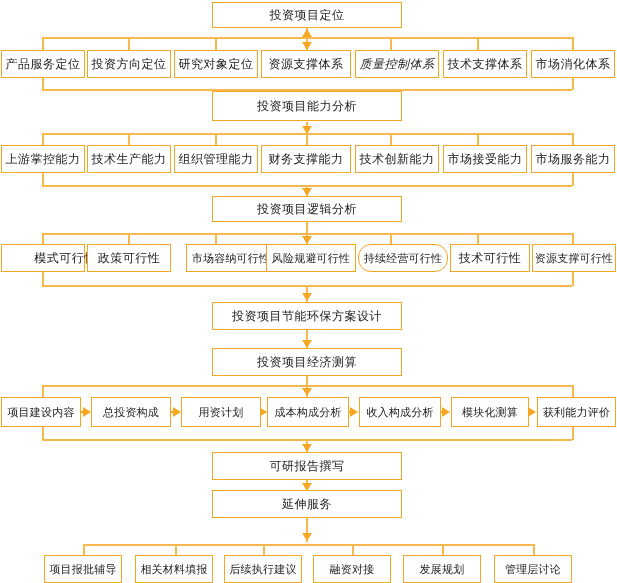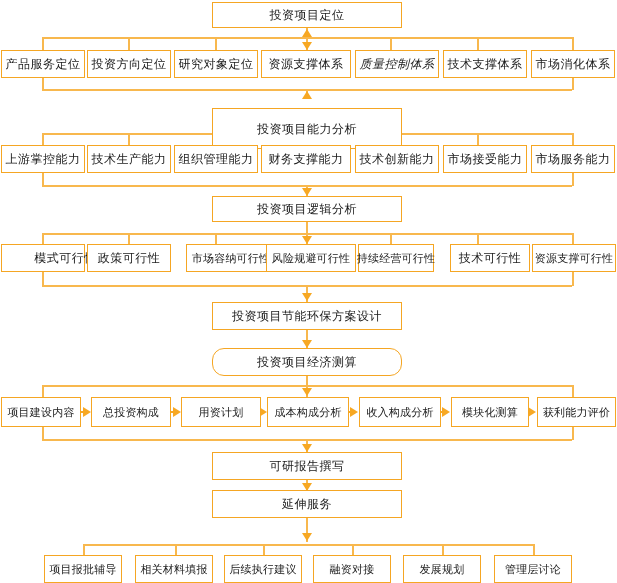--- a/index.html
+++ b/index.html
@@ -114,21 +114,21 @@
   <div class="node" style="left:355px; top:50px; width:84px;  height:28px;font-style:italic;">质量控制体系</div>
   <div class="node" style="left:443px; top:50px; width:84px;  height:28px;">技术支撑体系</div>
   <div class="node" style="left:531px; top:50px; width:84px;  height:28px;">市场消化体系</div>
 
   <div class="vline" style="left:42px;  top:78px; height:12px;"></div>
   <div class="vline" style="left:572px; top:78px; height:12px;"></div>
   <div class="hline" style="left:42px;  top:89px; width:530px;"></div>
   <div class="vline" style="left:306px; top:89px; height:10px;"></div>
   <div class="arrow-up" style="left:302px; top:91px;"></div>
 
-  <div class="node wide" style="left:212px; top:108px; width:190px; height:41px;">投资项目能力分析</div>
+  <div class="node wide" style="left:212px; top:91px; width:190px; height:30px;">投资项目能力分析</div>
 
   <div class="vline" style="left:306px; top:122px; height:12px;"></div>
   <div class="arrow-down" style="left:302px; top:126px;"></div>
 
   <div class="hline" style="left:42px; top:133px; width:530px;"></div>
   <div class="vline" style="left:42px;  top:133px; height:12px;"></div>
   <div class="vline" style="left:128px; top:133px; height:12px;"></div>
   <div class="vline" style="left:215px; top:133px; height:12px;"></div>
   <div class="vline" style="left:306px; top:133px; height:12px;"></div>
   <div class="vline" style="left:390px; top:133px; height:12px;"></div>
@@ -160,36 +160,36 @@
   <div class="vline" style="left:306px; top:233px; height:11px;"></div>
   <div class="arrow-down" style="left:302px; top:236px;"></div>
   <div class="vline" style="left:390px; top:233px; height:11px;"></div>
   <div class="vline" style="left:477px; top:233px; height:11px;"></div>
   <div class="vline" style="left:572px; top:233px; height:11px;"></div>
 
   <div class="node" style="left:1px;   top:244px; width:84px; height:28px;padding-left:45px;">模式可行性</div>
   <div class="node" style="left:87px;  top:244px; width:84px; height:28px;">政策可行性</div>
   <div class="node small" style="left:186px; top:244px; width:90px; height:28px;">市场容纳可行性</div>
   <div class="node small" style="left:266px; top:244px; width:90px; height:28px;">风险规避可行性</div>
-  <div class="node small" style="left:358px; top:244px; width:76px; height:28px;">持续经营可行性</div>
+  <div class="node small" style="left:358px; top:244px; width:90px; height:28px;border-radius:13px;">持续经营可行性</div>
   <div class="node" style="left:450px; top:244px; width:80px; height:28px;">技术可行性</div>
   <div class="node small" style="left:532px; top:244px; width:84px; height:28px;">资源支撑可行性</div>
 
   <div class="vline" style="left:42px;  top:272px; height:14px;"></div>
   <div class="vline" style="left:572px; top:272px; height:14px;"></div>
   <div class="hline" style="left:42px;  top:285px; width:530px;"></div>
   <div class="vline" style="left:306px; top:285px; height:17px;"></div>
   <div class="arrow-down" style="left:302px; top:293px;"></div>
 
   <div class="node wide" style="left:212px; top:302px; width:190px; height:28px;">投资项目节能环保方案设计</div>
 
   <div class="vline" style="left:306px; top:330px; height:18px;"></div>
   <div class="arrow-down" style="left:302px; top:340px;"></div>
 
-  <div class="node wide" style="left:212px; top:348px; width:190px; height:28px;border-radius:12px;">投资项目经济测算</div>
+  <div class="node wide" style="left:212px; top:348px; width:190px; height:28px;">投资项目经济测算</div>
 
   <div class="vline" style="left:306px; top:376px; height:10px;"></div>
 
   <div class="hline" style="left:42px; top:385px; width:530px;"></div>
   <div class="vline" style="left:42px;  top:385px; height:12px;"></div>
   <div class="vline" style="left:306px; top:385px; height:12px;"></div>
   <div class="arrow-down" style="left:302px; top:388px;"></div>
   <div class="vline" style="left:572px; top:385px; height:12px;"></div>
 
   <div class="node small" style="left:1px;   top:397px; width:80px; height:30px;">项目建设内容</div>

